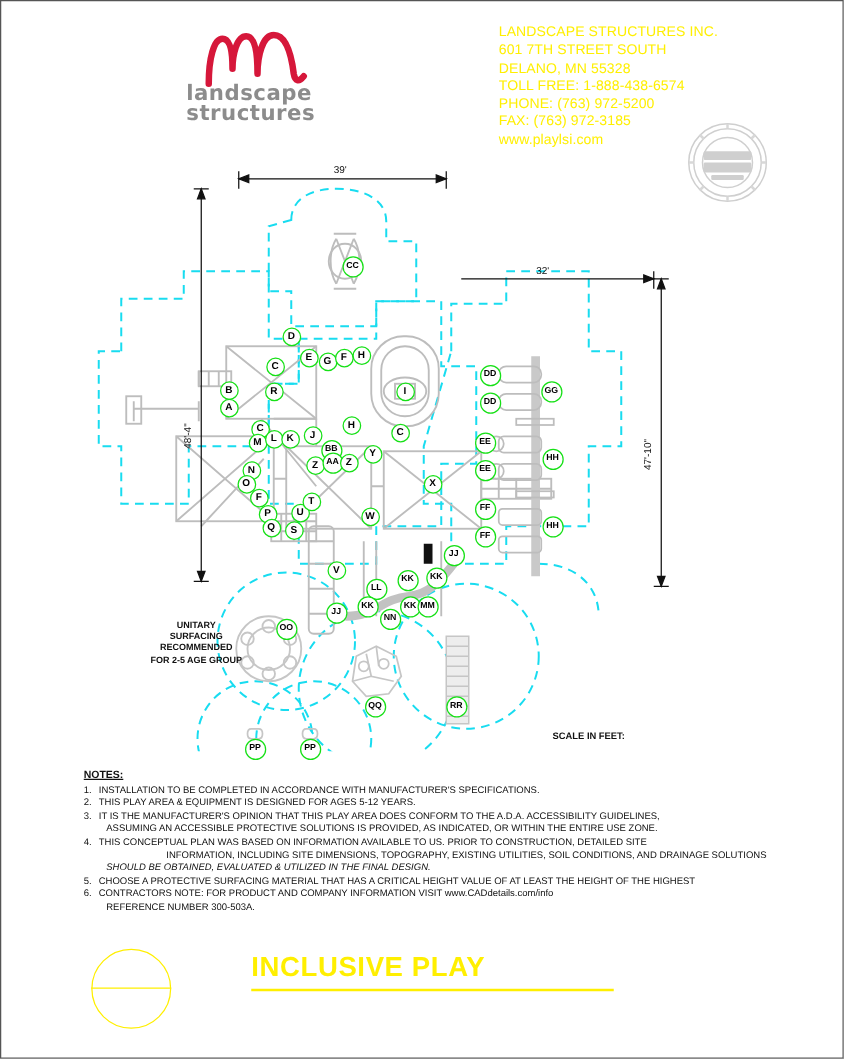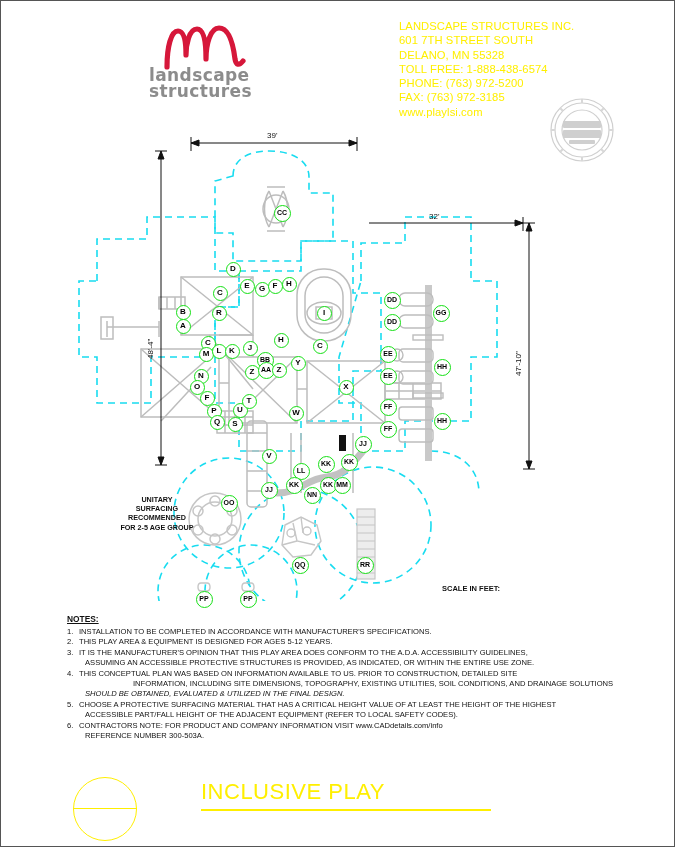--- a/index.html
+++ b/index.html
@@ -32,21 +32,21 @@
   .sbar{position:absolute;height:7px;}
   .stick{position:absolute;width:6px;height:9px;background:#000;}
   .snum{position:absolute;font-size:7.5px;color:#111;}
   
   #notes{left:66px;top:613px;width:600px;color:#111;}
   #notes .hd{font-size:8.4px;font-weight:bold;text-decoration:underline;margin-bottom:3px;}
   #notes .row{display:flex;font-size:7.6px;line-height:10.4px;}
   #notes .num{width:12px;flex:none;}
   #notes .txt{flex:1;}
   
-  #footer{left:72px;top:772px;width:420px;height:66px;}
+  #footer{left:72px;top:754px;width:420px;height:66px;font-weight:bold;}
   #fcircle{left:0;top:4px;width:62px;height:62px;border:1.3px solid #ffef00;border-radius:50%;}
   #fcircle .mid{position:absolute;left:-1px;top:30px;width:64px;height:1.3px;background:#ffef00;}
   #ftitle{left:128px;top:6px;color:#ffef00;font-size:22px;letter-spacing:.5px;}
   #frule{left:128px;top:36px;width:290px;height:1.6px;background:#ffef00;}
   #fsub{left:128px;top:40px;color:#e8362b;font-size:9.4px;letter-spacing:.2px;}
   
   .sheetborder{border:1px solid #222;}
 </style>
 </head>
 <body>
@@ -319,36 +319,35 @@
         <div class="row">
           <div class="num">2.</div>
           <div class="txt">
             <div>THIS PLAY AREA &amp; EQUIPMENT IS DESIGNED FOR AGES 5-12 YEARS.</div>
           </div>
         </div>
         <div class="row">
           <div class="num">3.</div>
           <div class="txt">
             <div>IT IS THE MANUFACTURER'S OPINION THAT THIS PLAY AREA DOES CONFORM TO THE A.D.A. ACCESSIBILITY GUIDELINES,</div>
-            <div style="padding-left: 6px;">ASSUMING AN ACCESSIBLE PROTECTIVE STRUCTURES IS PROVIDED, AS INDICATED, OR WITHIN THE ENTIRE USE ZONE.</div>
+            <div style="padding-left: 6px;">ASSUMING AN ACCESSIBLE PROTECTIVE SOLUTIONS IS PROVIDED, AS INDICATED, OR WITHIN THE ENTIRE USE ZONE.</div>
           </div>
         </div>
         <div class="row">
           <div class="num">4.</div>
           <div class="txt">
             <div>THIS CONCEPTUAL PLAN WAS BASED ON INFORMATION AVAILABLE TO US. PRIOR TO CONSTRUCTION, DETAILED SITE</div>
             <div style="padding-left: 6px; margin-left: 48px;">INFORMATION, INCLUDING SITE DIMENSIONS, TOPOGRAPHY, EXISTING UTILITIES, SOIL CONDITIONS, AND DRAINAGE SOLUTIONS</div>
             <div style="padding-left: 6px; font-style: italic;">SHOULD BE OBTAINED, EVALUATED &amp; UTILIZED IN THE FINAL DESIGN.</div>
           </div>
         </div>
         <div class="row">
           <div class="num">5.</div>
           <div class="txt">
             <div>CHOOSE A PROTECTIVE SURFACING MATERIAL THAT HAS A CRITICAL HEIGHT VALUE OF AT LEAST THE HEIGHT OF THE HIGHEST</div>
-            <div style="padding-left: 6px;">ACCESSIBLE PART/FALL HEIGHT OF THE ADJACENT EQUIPMENT (REFER TO LOCAL SAFETY CODES).</div>
           </div>
         </div>
         <div class="row">
           <div class="num">6.</div>
           <div class="txt">
             <div>CONTRACTORS  NOTE: FOR PRODUCT AND COMPANY INFORMATION VISIT www.CADdetails.com/info</div>
             <div style="padding-left: 6px;">REFERENCE NUMBER 300-503A.</div>
           </div>
         </div>
       </div>

